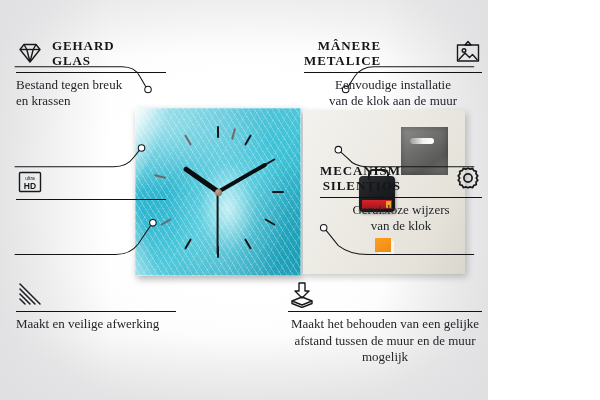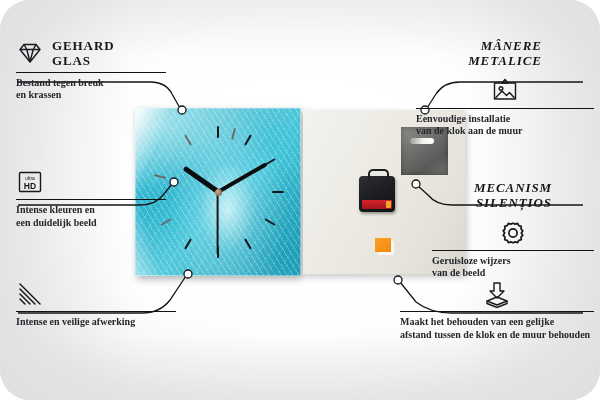--- a/index.html
+++ b/index.html
@@ -10,26 +10,25 @@
     overflow: hidden;
   }
 
   body {
     font-family: "Liberation Serif", "DejaVu Serif", serif;
     background: #ffffff;
   }
 
   #stage {
     position: relative;
-    width: 600px;
+    width: 488px;
     height: 400px;
     background:
       radial-gradient(ellipse 62% 58% at 50% 46%, #ffffff 0%, #ffffff 46%, #fdfdfd 66%, #f4f4f4 88%, #ececed 100%);
     overflow: hidden;
-    border-radius: 30px;
   }
 
   
   #stage::before {
     content: "";
     position: absolute;
     inset: 0;
     background:
       linear-gradient(90deg, rgba(222,222,224,0.75) 0%, rgba(255,255,255,0) 22%),
       linear-gradient(270deg, rgba(222,222,224,0.75) 0%, rgba(255,255,255,0) 22%),
@@ -205,21 +204,21 @@
   
   .callout {
     position: absolute;
     z-index: 4;
   }
   .callout .head {
     display: flex;
     align-items: center;
     gap: 8px;
   }
-  .callout.right .head { flex-direction: column; justify-content: space-between; font-style: italic; }
+  .callout.right .head { flex-direction: row; justify-content: space-between; }
 
   .ico {
     flex: 0 0 auto;
     width: 28px;
     height: 28px;
     color: #17191c;
   }
   .ico svg { display: block; width: 28px; height: 28px; }
 
   .title {
@@ -235,35 +234,34 @@
   .callout.right .title { text-align: right; }
 
   .rule {
     height: 0;
     border-top: 1.3px solid #101214;
     margin: 3px 0 4px 0;
   }
 
   .desc {
     font-family: "Liberation Serif", "DejaVu Serif", serif;
-    font-size: 10px;
+    font-size: 13px;
     line-height: 1.28;
     color: #24262a;
     white-space: pre-line;
-    font-weight: bold;
-  }
-  .callout.right .desc { text-align: left; }
+  }
+  .callout.right .desc { text-align: center; }
 
   
   #c-gehard    { left: 16px;  top: 38px;  width: 150px; }
   #c-print     { left: 16px;  top: 168px; width: 150px; }
   #c-randen    { left: 16px;  top: 280px; width: 160px; }
 
   #c-manere    { right: 6px;  top: 38px;  width: 178px; }
-  #c-mecanism  { right: 6px;  top: 180px; width: 162px; }
+  #c-mecanism  { right: 6px;  top: 163px; width: 162px; }
   #c-distantier{ right: 6px;  top: 280px; width: 194px; }
 </style>
 </head>
 <body>
 
 <div id="stage">
 
   <div id="product">
 
     <div class="clock">
@@ -344,37 +342,35 @@
     <div class="head">
       <span class="ico">
         <svg viewBox="0 0 28 28" fill="none" stroke="currentColor" stroke-width="1.4">
           <rect x="3.5" y="4.5" width="21" height="19" rx="1"></rect>
           <text x="14" y="12" font-family="Liberation Sans, sans-serif" font-size="5" fill="currentColor" stroke="none" text-anchor="middle">ultra</text>
           <text x="14" y="20.5" font-family="Liberation Sans, sans-serif" font-size="8.5" font-weight="bold" fill="currentColor" stroke="none" text-anchor="middle">HD</text>
         </svg>
       </span>
     </div>
     <div class="rule"></div>
-    <div class="desc">Intense kleuren en
-een duidelijk beeld</div>
   </div>
 
   <div class="callout left" id="c-randen">
     <div class="head">
       <span class="ico">
         <svg viewBox="0 0 28 28" fill="none" stroke="currentColor" stroke-width="1.5" stroke-linecap="round">
           <path d="M4 4 L24 24"></path>
             <path d="M4 9 L19 24"></path>
             <path d="M4 14 L14 24"></path>
             <path d="M4 19 L9 24"></path>
         </svg>
       </span>
     </div>
     <div class="rule"></div>
-    <div class="desc">Intense en veilige afwerking</div>
+    <div class="desc">Maakt en veilige afwerking</div>
   </div>
 
   <div class="callout right" id="c-manere">
     <div class="head">
       <div class="title">MÂNERE
 METALICE</div>
       <span class="ico">
         <svg viewBox="0 0 28 28" fill="none" stroke="currentColor" stroke-width="1.4" stroke-linejoin="round">
           <path d="M14 2.5 L11 6 H17 Z"></path>
           <rect x="3.5" y="6" width="21" height="16"></rect>
@@ -394,31 +390,31 @@
 SILENȚIOS</div>
       <span class="ico">
         <svg viewBox="0 0 28 28" fill="none" stroke="currentColor" stroke-width="1.7" stroke-linejoin="round">
           <path d="M14 4.2 L16.2 5.1 L18.6 4.3 L19.8 6.6 L22.3 7.3 L22 9.9 L23.8 11.8 L22.3 14 L23.8 16.2 L22 18.1 L22.3 20.7 L19.8 21.4 L18.6 23.7 L16.2 22.9 L14 23.8 L11.8 22.9 L9.4 23.7 L8.2 21.4 L5.7 20.7 L6 18.1 L4.2 16.2 L5.7 14 L4.2 11.8 L6 9.9 L5.7 7.3 L8.2 6.6 L9.4 4.3 L11.8 5.1 Z"></path>
           <circle cx="14" cy="14" r="4.1"></circle>
         </svg>
       </span>
     </div>
     <div class="rule"></div>
     <div class="desc">Geruisloze wijzers
-van de beeld</div>
+van de klok</div>
   </div>
 
   <div class="callout right" id="c-distantier">
     <div class="head">
       <span class="ico">
         <svg viewBox="0 0 28 28" fill="none" stroke="currentColor" stroke-width="1.4" stroke-linejoin="round">
           <path d="M11 3 H17 V11 H21 L14 18 L7 11 H11 Z"></path>
           <path d="M14 17 L24 21 L14 25 L4 21 Z"></path>
           <path d="M4 21 V23.5 L14 27.5 L24 23.5 V21"></path>
         </svg>
       </span>
     </div>
     <div class="rule"></div>
     <div class="desc">Maakt het behouden van een gelijke
-afstand tussen de klok en de muur behouden</div>
+afstand tussen de muur en de muur mogelijk</div>
   </div>
 
 </div>
 
 </body></html>

